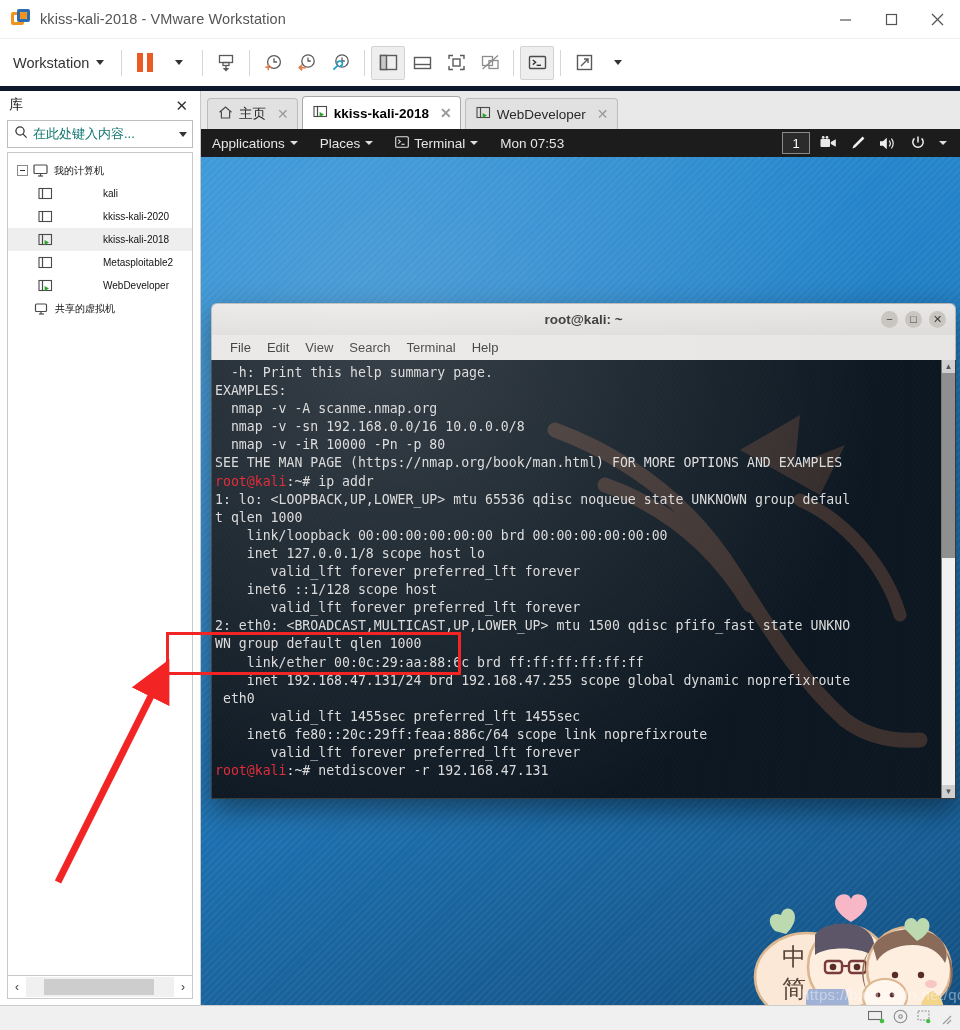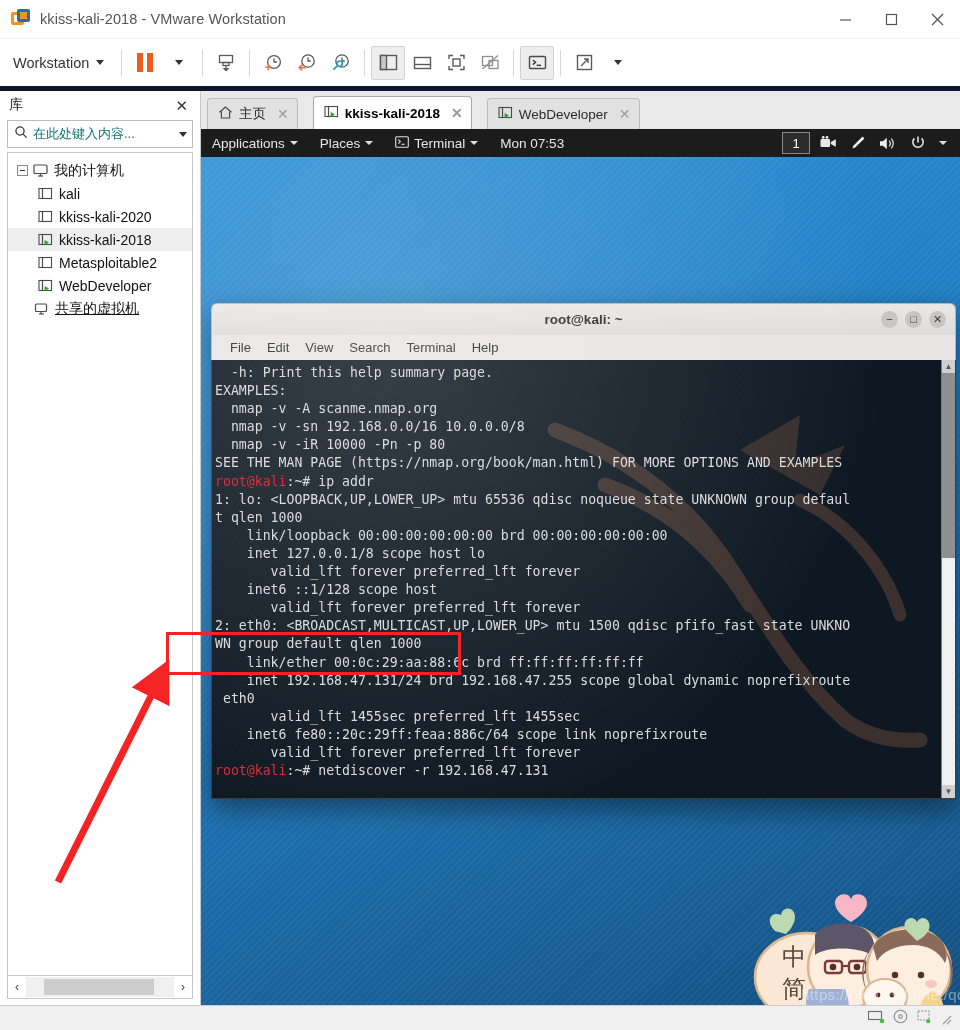--- a/index.html
+++ b/index.html
@@ -39,35 +39,35 @@
 
   
   .sidebar{width:200px;flex:none;display:flex;flex-direction:column;background:#fff;border-right:1px solid #c8c8c8;}
   .lib-head{height:28px;display:flex;align-items:center;padding:0 8px 0 9px;font-size:14px;color:#222;}
   .lib-head .x{margin-left:auto;font-size:15px;color:#333;line-height:1;padding:2px 4px;}
   .searchrow{margin:1px 7px 4px 7px;height:26px;border:1px solid #bdbdbd;display:flex;align-items:center;background:#fff;}
   .searchrow .mag{margin:0 5px 0 6px;flex:none;}
   .searchrow .ph{font-size:13px;color:#0f766e;flex:1;overflow:hidden;white-space:nowrap;}
   .searchrow .dd{width:18px;display:flex;align-items:center;justify-content:center;}
   .tree{flex:1;margin:0 7px 0 7px;border:1px solid #c8c8c8;border-bottom:none;background:#fff;overflow:hidden;padding-top:6px;}
-  .trow{display:flex;align-items:center;height:23px;font-size:14px;color:#111;white-space:nowrap;}
+  .trow{display:flex;align-items:center;height:23px;font-size:10px;color:#111;white-space:nowrap;}
   .trow .expander{width:11px;height:11px;border:1px solid #8a8a8a;box-sizing:border-box;margin-left:9px;margin-right:5px;position:relative;background:#fff;flex:none;}
   .trow .expander:before{content:"";position:absolute;left:2px;top:4px;width:5px;height:1px;background:#333;}
-  .ind1{padding-left:30px;}
-  .ind0b{padding-left:26px;text-decoration:underline;}
+  .ind1{padding-left:30px;gap:44px;}
+  .ind0b{padding-left:26px;}
   .trow.sel{background:#eeeeee;}
   .vmicon{width:15px;height:15px;margin-right:6px;flex:none;}
   .hscroll{height:22px;margin:0 7px 6px 7px;border:1px solid #c8c8c8;border-top:1px solid #c8c8c8;background:#fff;display:flex;align-items:center;}
   .hsb{flex:1;height:20px;background:#f0f0f0;display:flex;align-items:center;position:relative;}
   .hsb .thumb{position:absolute;left:18px;width:110px;top:2px;height:16px;background:#cdcdcd;}
   .hsa{width:18px;text-align:center;font-size:12px;color:#3a3a3a;}
 
   
   .vmpane{flex:1;min-width:0;display:flex;flex-direction:column;background:#e9e9e9;}
-  .tabstrip{height:38px;display:flex;align-items:flex-end;background:#e9e9e9;padding-left:6px;gap:15px;flex:none;}
+  .tabstrip{height:38px;display:flex;align-items:flex-end;background:#e9e9e9;padding-left:6px;gap:4px;flex:none;}
   .tab{height:30px;display:flex;align-items:center;gap:6px;padding:0 8px 0 10px;background:#e1e1e1;
        border:1px solid #bcbcbc;border-bottom:none;border-radius:4px 4px 0 0;font-size:13.5px;color:#2a2a2a;}
   .tab.active{background:#fff;color:#000;font-weight:bold;height:32px;border-color:#a9a9a9;}
   .tab .tx{font-size:14px;color:#9a9a9a;margin-left:5px;}
   .screen{flex:1;position:relative;overflow:hidden;background:#a21caf;}
 
   
   .gbar{height:28px;background:#1c1c1c;display:flex;align-items:center;color:#e6e6e6;font-size:13.5px;flex:none;position:relative;z-index:5;}
   .gitem{display:flex;align-items:center;gap:5px;padding:0 11px;height:28px;}
   .gcaret{width:0;height:0;border-left:4px solid transparent;border-right:4px solid transparent;border-top:4.5px solid #ddd;}

